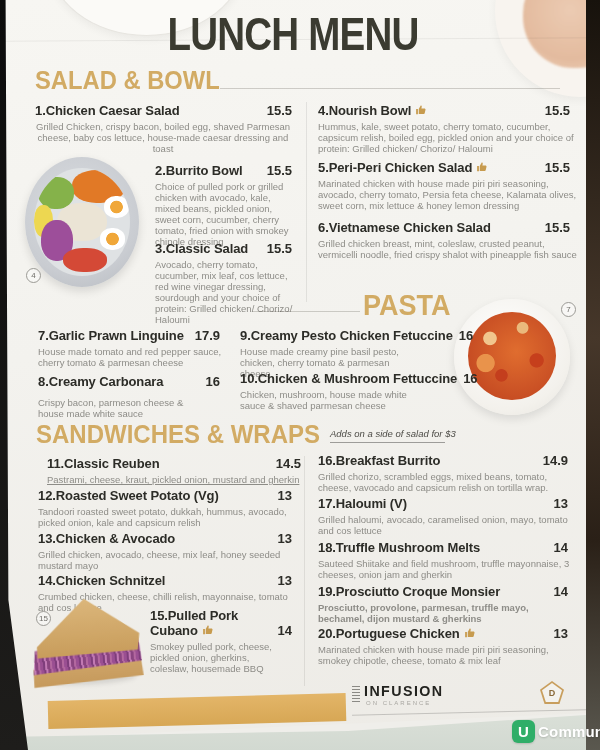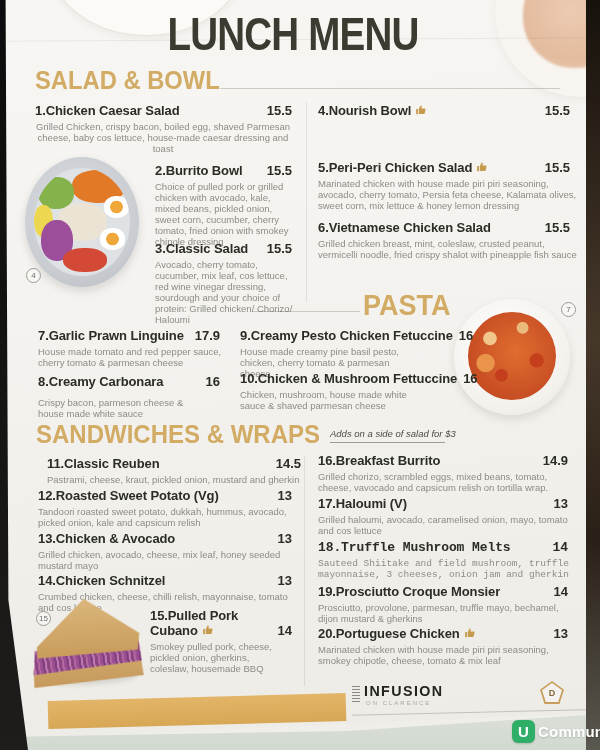--- a/index.html
+++ b/index.html
@@ -161,20 +161,21 @@
       <div class="idesc" style="width:140px;">Avocado, cherry tomato, cucumber, mix leaf, cos lettuce, red wine vinegar dressing, sourdough and your choice of protein: Grilled chicken/ Chorizo/ Haloumi</div>
     </div>
 
     <div class="item" style="left:318px;top:103px;width:252px;">
       <div class="irow">
           <span class="iname"><span>4.Nourish Bowl</span><svg class="thumb" viewBox="0 0 16 16">
               <path fill="#c79b4e" d="M1.5 6.5h2.4v7H1.5zM5 13.4V6.8L7.6 1.9c.9 0 1.6.7 1.4 1.6L8.5 6h4.1c.9 0 1.6.9 1.4 1.8l-1 4.2c-.2.8-.9 1.4-1.7 1.4H5z"></path>
             </svg></span>
           <span class="iprice">15.5</span>
         </div>
+      <div class="idesc" style="width:258px;">Hummus, kale, sweet potato, cherry tomato, cucumber, capsicum relish, boiled egg, pickled onion and your choice of protein: Grilled chicken/ Chorizo/ Haloumi</div>
     </div>
 
     <div class="item" style="left:318px;top:160px;width:252px;">
       <div class="irow">
           <span class="iname"><span>5.Peri-Peri Chicken Salad</span><svg class="thumb" viewBox="0 0 16 16">
               <path fill="#c79b4e" d="M1.5 6.5h2.4v7H1.5zM5 13.4V6.8L7.6 1.9c.9 0 1.6.7 1.4 1.6L8.5 6h4.1c.9 0 1.6.9 1.4 1.8l-1 4.2c-.2.8-.9 1.4-1.7 1.4H5z"></path>
             </svg></span>
           <span class="iprice">15.5</span>
         </div>
       <div class="idesc" style="width:262px;">Marinated chicken with house made piri piri seasoning, avocado, cherry tomato, Persia feta cheese, Kalamata olives, sweet corn, mix lettuce &amp; honey lemon dressing</div>
@@ -231,21 +232,21 @@
     <div class="heading" style="left:36px;top:420px;font-size:25px;transform:scaleX(.96);">SANDWICHES &amp; WRAPS</div>
     <div class="note" style="left:330px;top:428px;">Adds on a side of salad for $3</div>
     <div class="hline" style="left:330px;top:442px;width:115px;background:rgba(0,0,0,.35);"></div>
     <div class="vline" style="left:304px;top:456px;height:230px;"></div>
 
     <div class="item" style="left:38px;top:456px;width:254px;margin-left:9px;">
       <div class="irow">
           <span class="iname">11.Classic Reuben</span>
           <span class="iprice">14.5</span>
         </div>
-      <div class="idesc" style="width:256px;">Pastrami, cheese, kraut, pickled onion, mustard and gherkin</div>
+      <div class="idesc" style="width:256px;text-decoration:underline;">Pastrami, cheese, kraut, pickled onion, mustard and gherkin</div>
     </div>
 
     <div class="item" style="left:38px;top:488px;width:254px;">
       <div class="irow">
           <span class="iname">12.Roasted Sweet Potato (Vg)</span>
           <span class="iprice">13</span>
         </div>
       <div class="idesc" style="width:256px;">Tandoori roasted sweet potato, dukkah, hummus, avocado, picked onion, kale and capsicum relish</div>
     </div>
 
@@ -292,34 +293,34 @@
     </div>
 
     <div class="item" style="left:318px;top:496px;width:250px;">
       <div class="irow">
           <span class="iname">17.Haloumi (V)</span>
           <span class="iprice">13</span>
         </div>
       <div class="idesc" style="width:256px;">Grilled haloumi, avocado, caramelised onion, mayo, tomato and cos lettuce</div>
     </div>
 
-    <div class="item" style="left:318px;top:540px;width:250px;font-family:Liberation Mono, monospace;">
+    <div class="item" style="left:318px;top:540px;width:250px;">
       <div class="irow">
           <span class="iname">18.Truffle Mushroom Melts</span>
           <span class="iprice">14</span>
         </div>
       <div class="idesc" style="width:256px;">Sauteed Shiitake and field mushroom, truffle mayonnaise, 3 cheeses, onion jam and gherkin</div>
     </div>
 
     <div class="item" style="left:318px;top:584px;width:250px;">
       <div class="irow">
           <span class="iname">19.Prosciutto Croque Monsier</span>
           <span class="iprice">14</span>
         </div>
-      <div class="idesc" style="width:256px;">Prosciutto, provolone, parmesan, truffle mayo, bechamel, dijon mustard &amp; gherkins</div>
+      <div class="idesc" style="width:256px;font-weight:bold;">Prosciutto, provolone, parmesan, truffle mayo, bechamel, dijon mustard &amp; gherkins</div>
     </div>
 
     <div class="item" style="left:318px;top:626px;width:250px;">
       <div class="irow">
           <span class="iname"><span>20.Portuguese Chicken</span><svg class="thumb" viewBox="0 0 16 16">
               <path fill="#c79b4e" d="M1.5 6.5h2.4v7H1.5zM5 13.4V6.8L7.6 1.9c.9 0 1.6.7 1.4 1.6L8.5 6h4.1c.9 0 1.6.9 1.4 1.8l-1 4.2c-.2.8-.9 1.4-1.7 1.4H5z"></path>
             </svg></span>
           <span class="iprice">13</span>
         </div>
       <div class="idesc" style="width:256px;">Marinated chicken with house made piri piri seasoning, smokey chipotle, cheese, tomato &amp; mix leaf</div>

